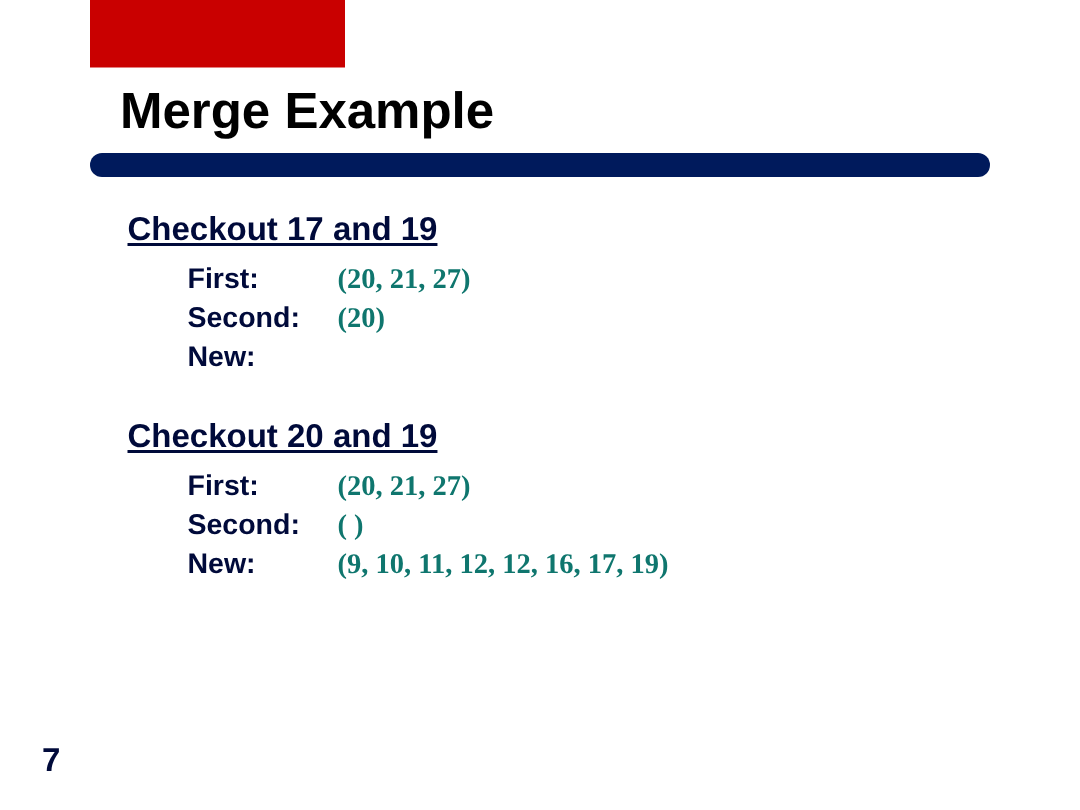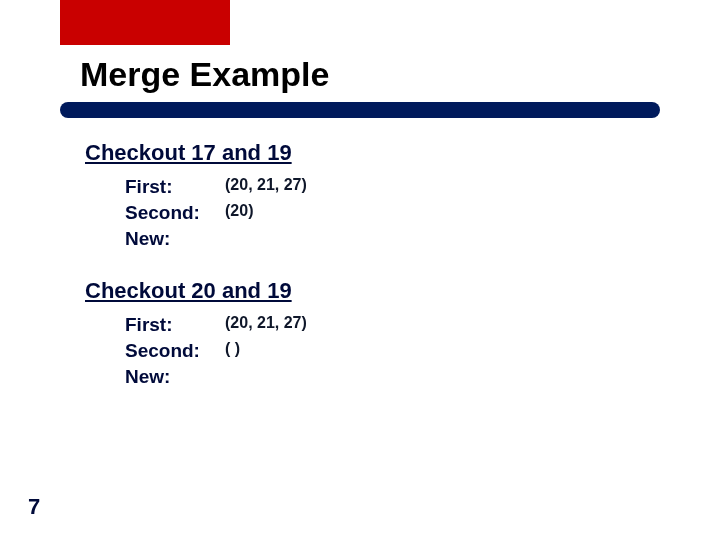--- a/index.html
+++ b/index.html
@@ -57,23 +57,24 @@
     display: flex;
     margin-bottom: 4px;
   }
   .row-label {
     width: 100px;
     font-size: 19px;
     font-weight: bold;
     color: #000a3a;
   }
   .row-value {
-    font-size: 16px;
+    font-size: 19px;
     font-weight: bold;
-    color: #0f172a;
+    color: #0f766e;
+    font-family: Liberation Serif, serif;
   }
   .slide-number {
     position: absolute;
     bottom: 20px;
     left: 28px;
     font-size: 22px;
     font-weight: bold;
     color: #000a3a;
   }
 </style>
@@ -108,18 +109,19 @@
     <div class="row">
       <div class="row-label">First:</div>
       <div class="row-value">(20, 21, 27)</div>
     </div>
     <div class="row">
       <div class="row-label">Second:</div>
       <div class="row-value">( )</div>
     </div>
     <div class="row">
       <div class="row-label">New:</div>
+      <div class="row-value">(9, 10, 11, 12, 12, 16, 17, 19)</div>
     </div>
   </div>
 
 </div>
 
 <div class="slide-number">7</div>
 
 </body></html>

